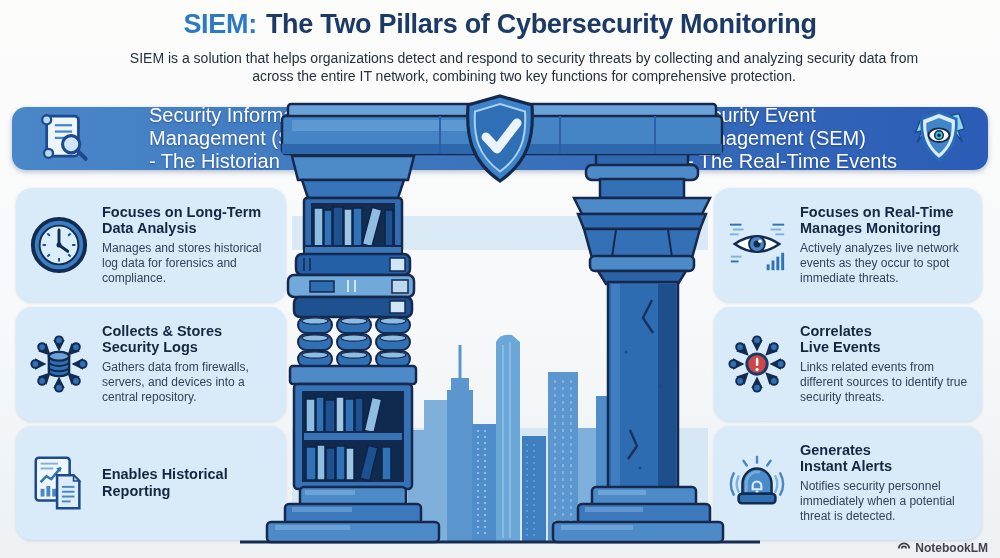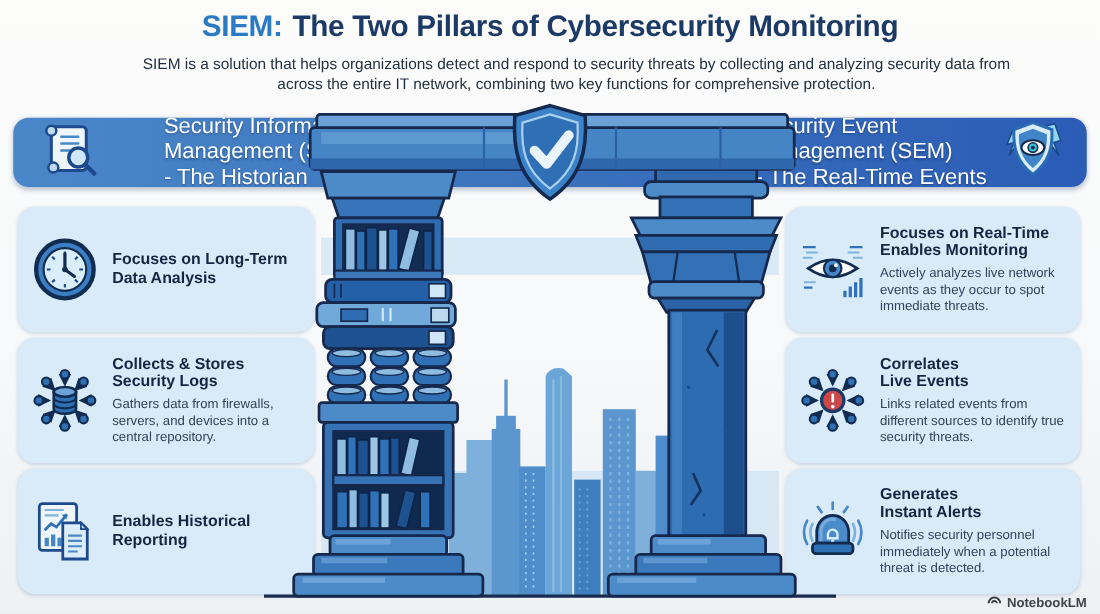--- a/index.html
+++ b/index.html
@@ -121,20 +121,21 @@
           <line x1="20" y1="44" x2="22.5" y2="41.5" stroke="#1d4a8c" stroke-width="2"></line>
           <line x1="44" y1="44" x2="41.5" y2="41.5" stroke="#1d4a8c" stroke-width="2"></line>
           <line x1="32" y1="32" x2="32" y2="17" stroke="#122c50" stroke-width="3" stroke-linecap="round"></line>
           <line x1="32" y1="32" x2="41" y2="38.5" stroke="#122c50" stroke-width="3" stroke-linecap="round"></line>
           <circle cx="32" cy="32" r="2.6" fill="#122c50"></circle>
         </svg>
       </div>
       <div class="card-text">
         <div class="card-title preline">Focuses on Long-Term
 Data Analysis</div>
+        <div class="card-body">Manages and stores historical log data for forensics and compliance.</div>
       </div>
     </div>
 
     <div class="card">
       <div class="card-icon">
         <svg width="62" height="62" viewBox="0 0 64 64">
           <defs>
               <marker id="ah1" markerWidth="7" markerHeight="7" refX="5" refY="3" orient="auto">
                 <path d="M0,0 L6,3 L0,6 Z" fill="#122c50"></path>
               </marker>
@@ -217,21 +218,21 @@
           <circle cx="32" cy="31" r="3.6" fill="#122c50"></circle>
           <circle cx="35" cy="28" r="1.8" fill="#ffffff"></circle>
           <rect x="42" y="52" width="3" height="6" fill="#2f72b8"></rect>
           <rect x="47" y="48" width="3" height="10" fill="#2f72b8"></rect>
           <rect x="52" y="44" width="3" height="14" fill="#2f72b8"></rect>
           <rect x="57" y="40" width="3" height="18" fill="#2f72b8"></rect>
         </svg>
       </div>
       <div class="card-text">
         <div class="card-title preline">Focuses on Real-Time
-Enables Monitoring</div>
+Manages Monitoring</div>
         <div class="card-body">Actively analyzes live network events as they occur to spot immediate threats.</div>
       </div>
     </div>
 
     <div class="card">
       <div class="card-icon">
         <svg width="62" height="62" viewBox="0 0 64 64">
           <defs>
               <marker id="ah2" markerWidth="7" markerHeight="7" refX="5" refY="3" orient="auto">
                 <path d="M0,0 L6,3 L0,6 Z" fill="#122c50"></path>

